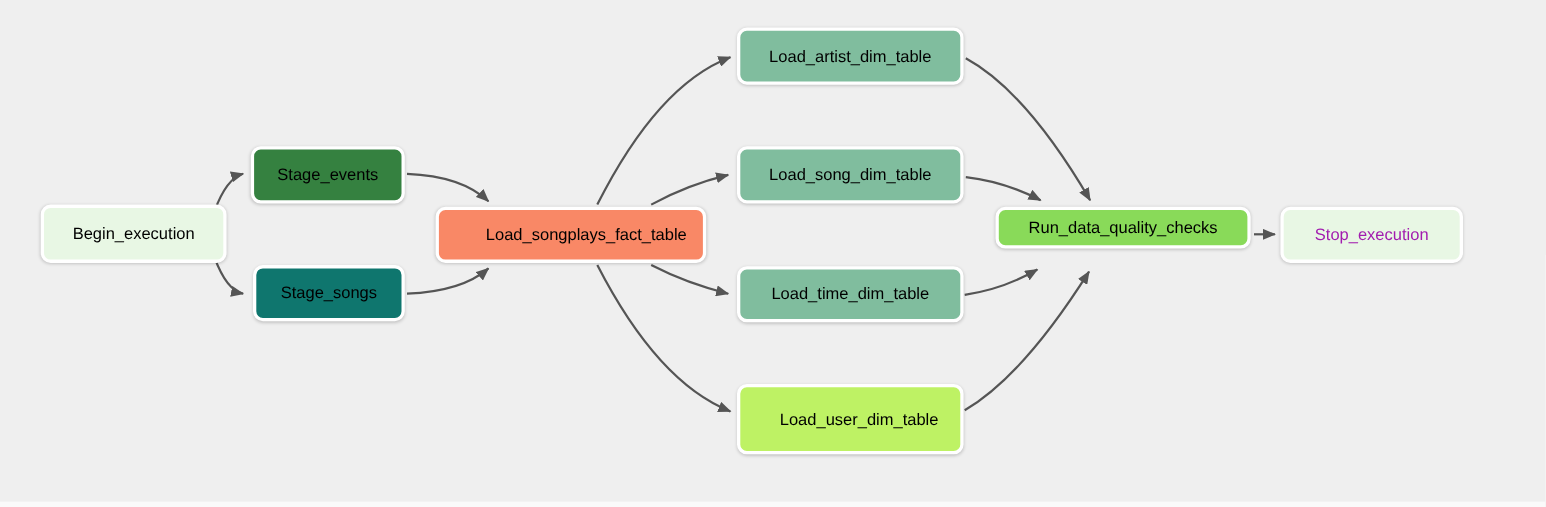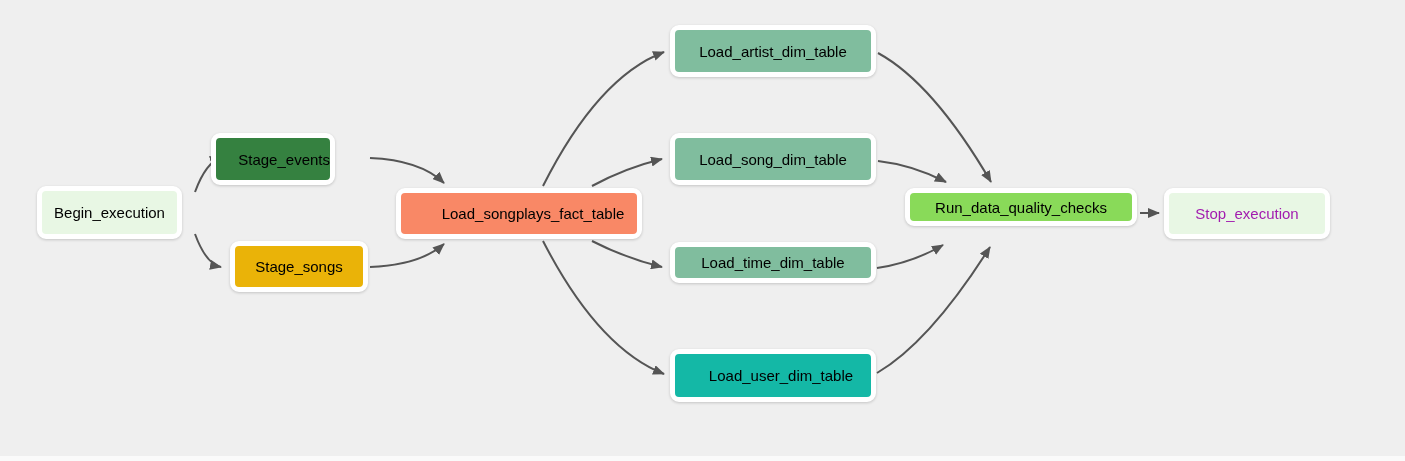--- a/index.html
+++ b/index.html
@@ -23,21 +23,21 @@
   .nodes-layer {
     position: absolute;
     left: 0;
     top: 0;
     width: 1405px;
     height: 461px;
   }
   .node {
     position: absolute;
     box-sizing: border-box;
-    border: 5px solid #a16207;
+    border: 3px solid #a16207;
     border-radius: 9px;
     display: flex;
     align-items: center;
     justify-content: center;
     font-size: 15px;
     white-space: nowrap;
     box-shadow: 0 1px 3px rgba(0,0,0,0.18);
     cursor: pointer;
   }
   .node span {
@@ -72,42 +72,42 @@
         <path d="M592,241 Q625,258 662,267" fill="none" stroke="#555555" stroke-width="2" marker-end="url(#arrowhead)"></path>
         <path d="M543,241 Q598,348 664,374" fill="none" stroke="#555555" stroke-width="2" marker-end="url(#arrowhead)"></path>
         <path d="M878,53 Q933,83 991,182" fill="none" stroke="#555555" stroke-width="2" marker-end="url(#arrowhead)"></path>
         <path d="M878,161 Q913,165 946,182" fill="none" stroke="#555555" stroke-width="2" marker-end="url(#arrowhead)"></path>
         <path d="M877,268 Q912,263 943,245" fill="none" stroke="#555555" stroke-width="2" marker-end="url(#arrowhead)"></path>
         <path d="M877,373 Q930,342 990,247" fill="none" stroke="#555555" stroke-width="2" marker-end="url(#arrowhead)"></path>
         <path d="M1140,213 Q1150,213 1159,213" fill="none" stroke="#555555" stroke-width="2" marker-end="url(#arrowhead)"></path>
       </g>
   </svg>
   <div class="nodes-layer" id="nodes-layer">
-      <div class="node" style="left: 37px; top: 186px; width: 145px; height: 53px; background: rgb(232, 247, 228); color: rgb(0, 0, 0); border-color: rgb(255, 255, 255);">
+      <div class="node" style="left: 37px; top: 186px; width: 169px; height: 53px; background: rgb(232, 247, 228); color: rgb(0, 0, 0); border-color: rgb(255, 255, 255);">
         <span>Begin_execution</span>
       </div>
-      <div class="node" style="left: 211px; top: 133px; width: 124px; height: 52px; background: rgb(53, 129, 64); color: rgb(0, 0, 0); border-color: rgb(255, 255, 255); justify-content: flex-end;">
+      <div class="node" style="left: 228px; top: 133px; width: 140px; height: 52px; background: rgb(53, 129, 64); color: rgb(0, 0, 0); border-color: rgb(255, 255, 255);">
         <span>Stage_events</span>
       </div>
-      <div class="node" style="left: 230px; top: 241px; width: 138px; height: 51px; background: #eab308; color: rgb(0, 0, 0); border-color: rgb(255, 255, 255);">
+      <div class="node" style="left: 230px; top: 241px; width: 138px; height: 51px; background: #0f766e; color: rgb(0, 0, 0); border-color: rgb(255, 255, 255);">
         <span>Stage_songs</span>
       </div>
       <div class="node" style="left: 396px; top: 188px; width: 246px; height: 51px; background: rgb(249, 136, 102); color: rgb(0, 0, 0); border-color: rgb(255, 255, 255); padding-left: 28px;">
         <span>Load_songplays_fact_table</span>
       </div>
       <div class="node" style="left: 670px; top: 25px; width: 206px; height: 52px; background: rgb(128, 189, 158); color: rgb(0, 0, 0); border-color: rgb(255, 255, 255);">
         <span>Load_artist_dim_table</span>
       </div>
       <div class="node" style="left: 670px; top: 133px; width: 206px; height: 52px; background: rgb(128, 189, 158); color: rgb(0, 0, 0); border-color: rgb(255, 255, 255); align-items: center;">
         <span>Load_song_dim_table</span>
       </div>
-      <div class="node" style="left: 670px; top: 242px; width: 206px; height: 41px; background: rgb(128, 189, 158); color: rgb(0, 0, 0); border-color: rgb(255, 255, 255);">
+      <div class="node" style="left: 670px; top: 242px; width: 206px; height: 51px; background: rgb(128, 189, 158); color: rgb(0, 0, 0); border-color: rgb(255, 255, 255);">
         <span>Load_time_dim_table</span>
       </div>
-      <div class="node" style="left: 670px; top: 349px; width: 206px; height: 53px; background: #14b8a6; color: rgb(0, 0, 0); border-color: rgb(255, 255, 255); padding-left: 16px;">
+      <div class="node" style="left: 670px; top: 349px; width: 206px; height: 64px; background: #bef264; color: rgb(0, 0, 0); border-color: rgb(255, 255, 255); padding-left: 16px;">
         <span>Load_user_dim_table</span>
       </div>
       <div class="node" style="left: 905px; top: 188px; width: 232px; height: 38px; background: rgb(137, 218, 89); color: rgb(0, 0, 0); border-color: rgb(255, 255, 255);">
         <span>Run_data_quality_checks</span>
       </div>
       <div class="node" style="left: 1164px; top: 188px; width: 166px; height: 51px; background: rgb(232, 247, 228); color: #a21caf; border-color: rgb(255, 255, 255);">
         <span>Stop_execution</span>
       </div>
     </div>
   <div class="bottom-strip"></div>

